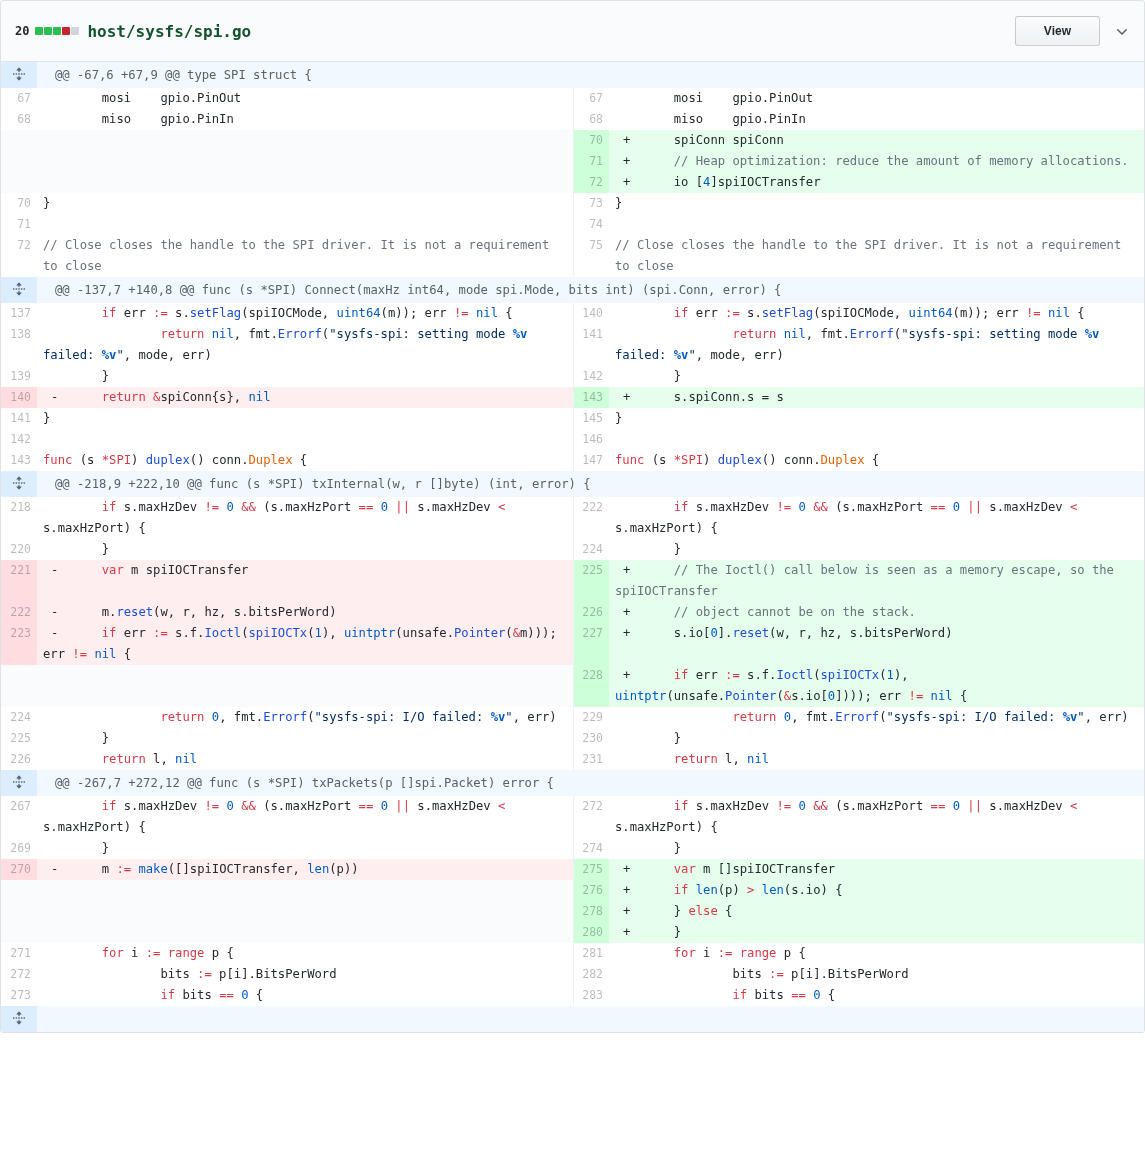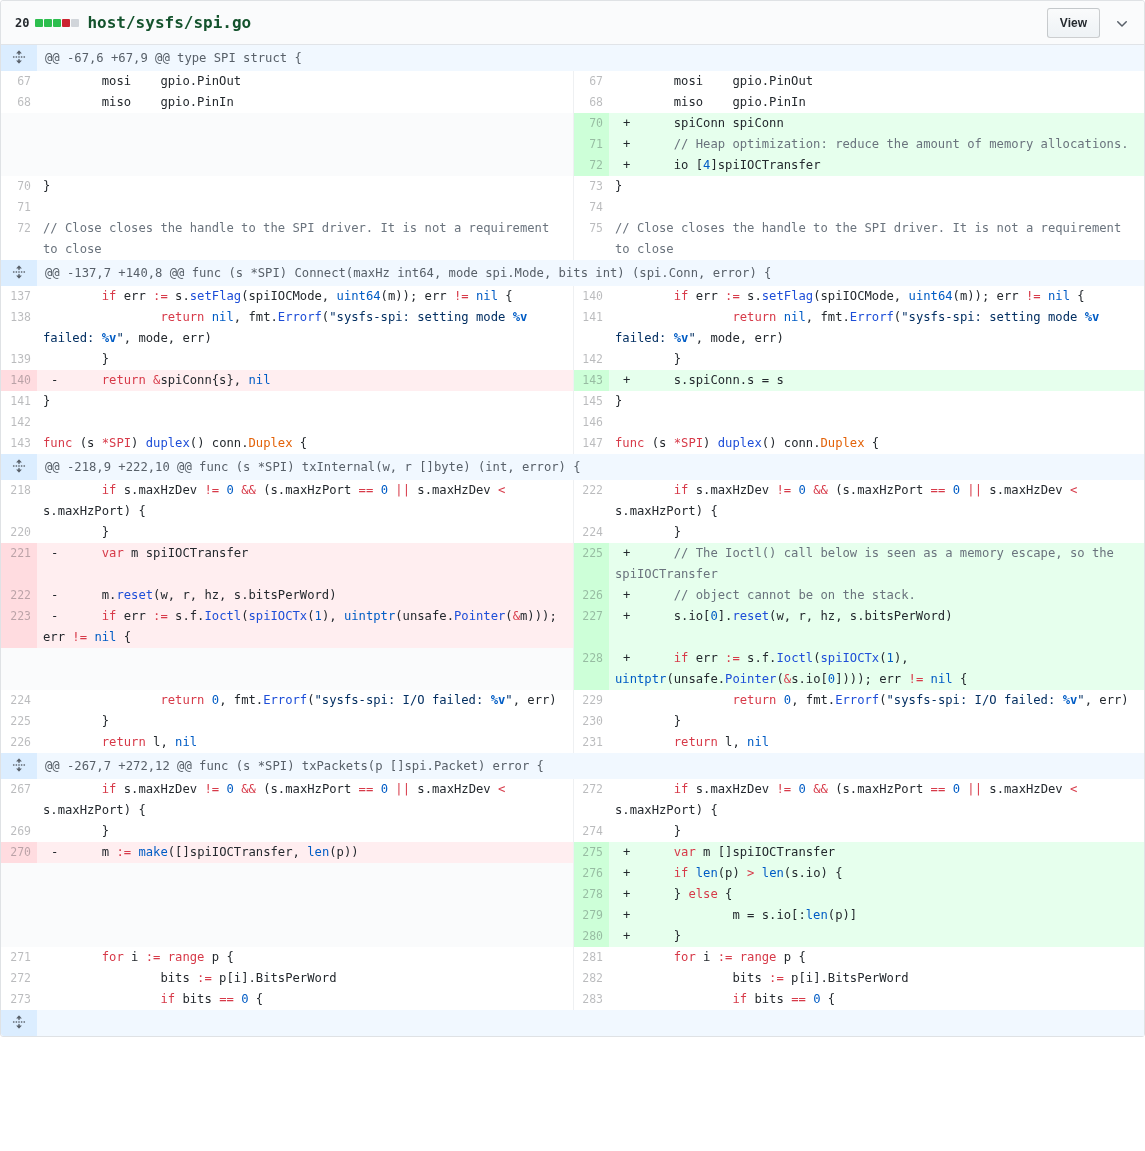--- a/index.html
+++ b/index.html
@@ -1,29 +1,29 @@
 <!DOCTYPE html>
 <html><head>
 <meta charset="utf-8">
 <style>
   * { margin:0; padding:0; box-sizing:border-box; }
   body { background:#fff; font-family:"Liberation Sans", sans-serif; }
   .file-wrap { width:1145px; border:1px solid #dfe2e5; border-radius:3px; background:#fff; }
   
   .file-header { display:flex; align-items:center; background:#fafbfc; border-bottom:1px solid #e1e4e8;
-                 padding:8px 10px; border-radius:3px 3px 0 0; height:44px; }
+                 padding:8px 10px; border-radius:3px 3px 0 0; height:61px; }
   .diff-count { font-size:12px; font-weight:700; color:#24292e; font-family:"DejaVu Sans Mono", monospace; margin:0 6px 0 4px; }
   .diffstat { display:inline-flex; gap:1px; margin-right:8px; }
   .diffstat i { width:8px; height:8px; display:block; border-radius:1px; }
   .diffstat i.added { background:#2cbe4e; }
   .diffstat i.deleted { background:#cb2431; }
   .diffstat i.neutral { background:#d1d5da; }
   .file-name { font-family:"DejaVu Sans Mono", monospace; font-size:16px; color:#14532d; font-weight:600; text-decoration:none; }
   .header-right { margin-left:auto; display:flex; align-items:center; gap:10px; }
-  .btn-view { font-size:12px; font-weight:600; color:#24292e; padding:4px 12px; line-height:20px;
+  .btn-view { font-size:12px; font-weight:600; color:#24292e; padding:4px 28px; line-height:20px;
               background:linear-gradient(-180deg,#fafbfc,#eff3f6 90%); border:1px solid rgba(27,31,35,.2);
               border-radius:3px; cursor:pointer; font-family:"Liberation Sans", sans-serif; }
   .chevron-btn { background:none; border:none; cursor:pointer; padding:2px 4px; display:flex; align-items:center; }
   
   table.diff { width:1143px; border-collapse:collapse; table-layout:fixed;
                font-family:"DejaVu Sans Mono", monospace; font-size:12.2px; }
   td { vertical-align:top; }
   td.blob-num { width:36px; text-align:right; padding:0 6px 0 0; color:rgba(27,31,35,0.3);
                 line-height:21px; font-size:11.5px; cursor:pointer; user-select:none; }
   td.blob-code { position:relative; line-height:21px; padding:0 4px 0 6px;
@@ -32,21 +32,21 @@
   .sign { position:absolute; left:14px; top:0; }
   
   td.ctx  { background:#fff; }
   td.empty{ background:#fafbfc; }
   td.del.blob-num { background:#ffdce0; }
   td.del.blob-code{ background:#ffeef0; }
   td.add.blob-num { background:#cdffd8; }
   td.add.blob-code{ background:#e6ffed; }
   
   td.hunk-num { background:#dbedff; width:36px; text-align:center; padding:4px 0; cursor:pointer; }
-  td.hunk-text{ background:#f1f8ff; color:#586069; padding:4px 0 4px 8px; line-height:18px; white-space:pre; }
+  td.hunk-text{ background:#f1f8ff; color:#586069; padding:4px 0 4px 18px; line-height:18px; white-space:pre; }
   td.hunk-num svg { fill:#586069; display:inline-block; vertical-align:middle; }
   tr.bottom td.hunk-num { border-radius:0 0 0 3px; }
   
   .tk-k { color:#d73a49; } 
   .tk-b { color:#005cc5; } 
   .tk-f { color:#1d4ed8; } 
   .tk-s { color:#032f62; } 
   .tk-v { color:#005cc5; font-weight:600; } 
   .tk-c { color:#6a737d; } 
   .tk-o { color:#e36209; } 
@@ -276,26 +276,20 @@
         </tr>
         <tr>
           <td class="blob-num empty"></td>
           <td class="blob-code empty"></td>
           <td class="blob-num add rsplit">278</td>
           <td class="blob-code add"><span class="sign">+</span><span>	} </span><span class="tk-k">else</span><span> {</span></td>
         </tr>
         <tr>
           <td class="blob-num empty"></td>
           <td class="blob-code empty"></td>
-          <td class="blob-num add rsplit">279</td>
-          <td class="blob-code add"><span class="sign">+</span><span>		m = s.io[:</span><span class="tk-b">len</span><span>(p)]</span></td>
-        </tr>
-        <tr>
-          <td class="blob-num empty"></td>
-          <td class="blob-code empty"></td>
           <td class="blob-num add rsplit">280</td>
           <td class="blob-code add"><span class="sign">+</span><span>	}</span></td>
         </tr>
         <tr>
           <td class="blob-num ctx">271</td>
           <td class="blob-code ctx"><span>	</span><span class="tk-k">for</span><span> i </span><span class="tk-k">:=</span><span> </span><span class="tk-k">range</span><span> p {</span></td>
           <td class="blob-num ctx rsplit">281</td>
           <td class="blob-code ctx"><span>	</span><span class="tk-k">for</span><span> i </span><span class="tk-k">:=</span><span> </span><span class="tk-k">range</span><span> p {</span></td>
         </tr>
         <tr>

